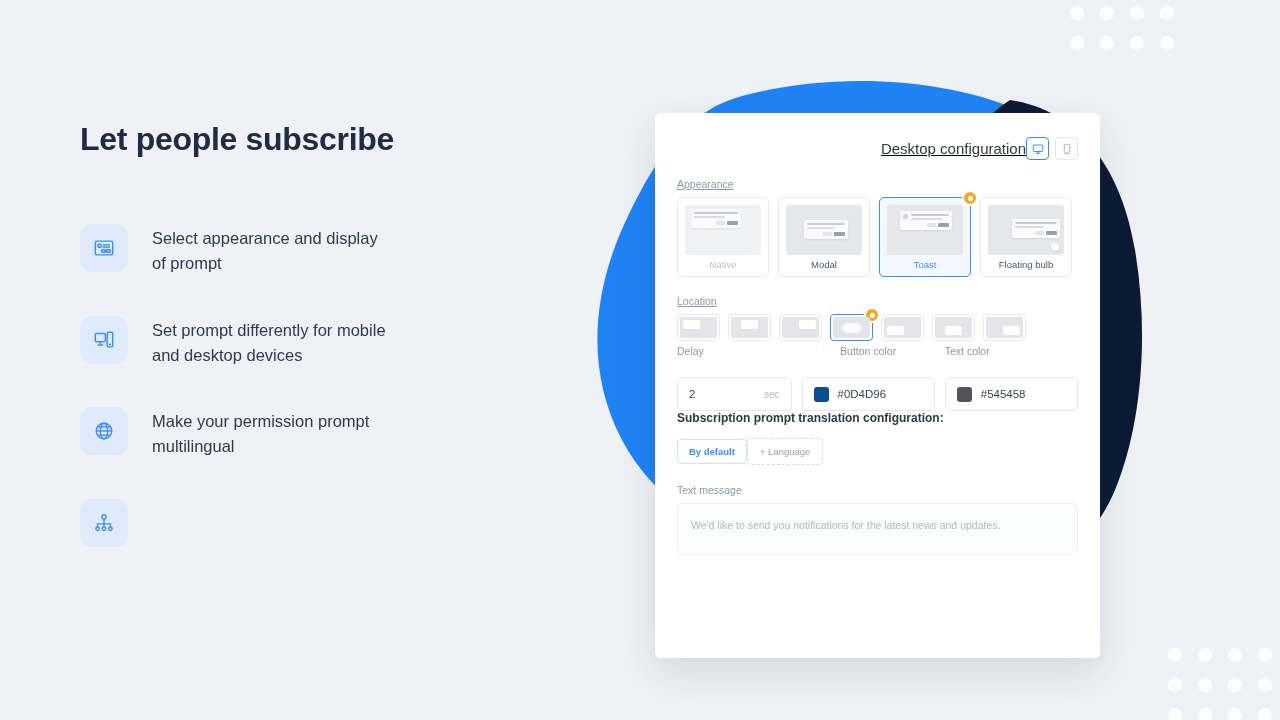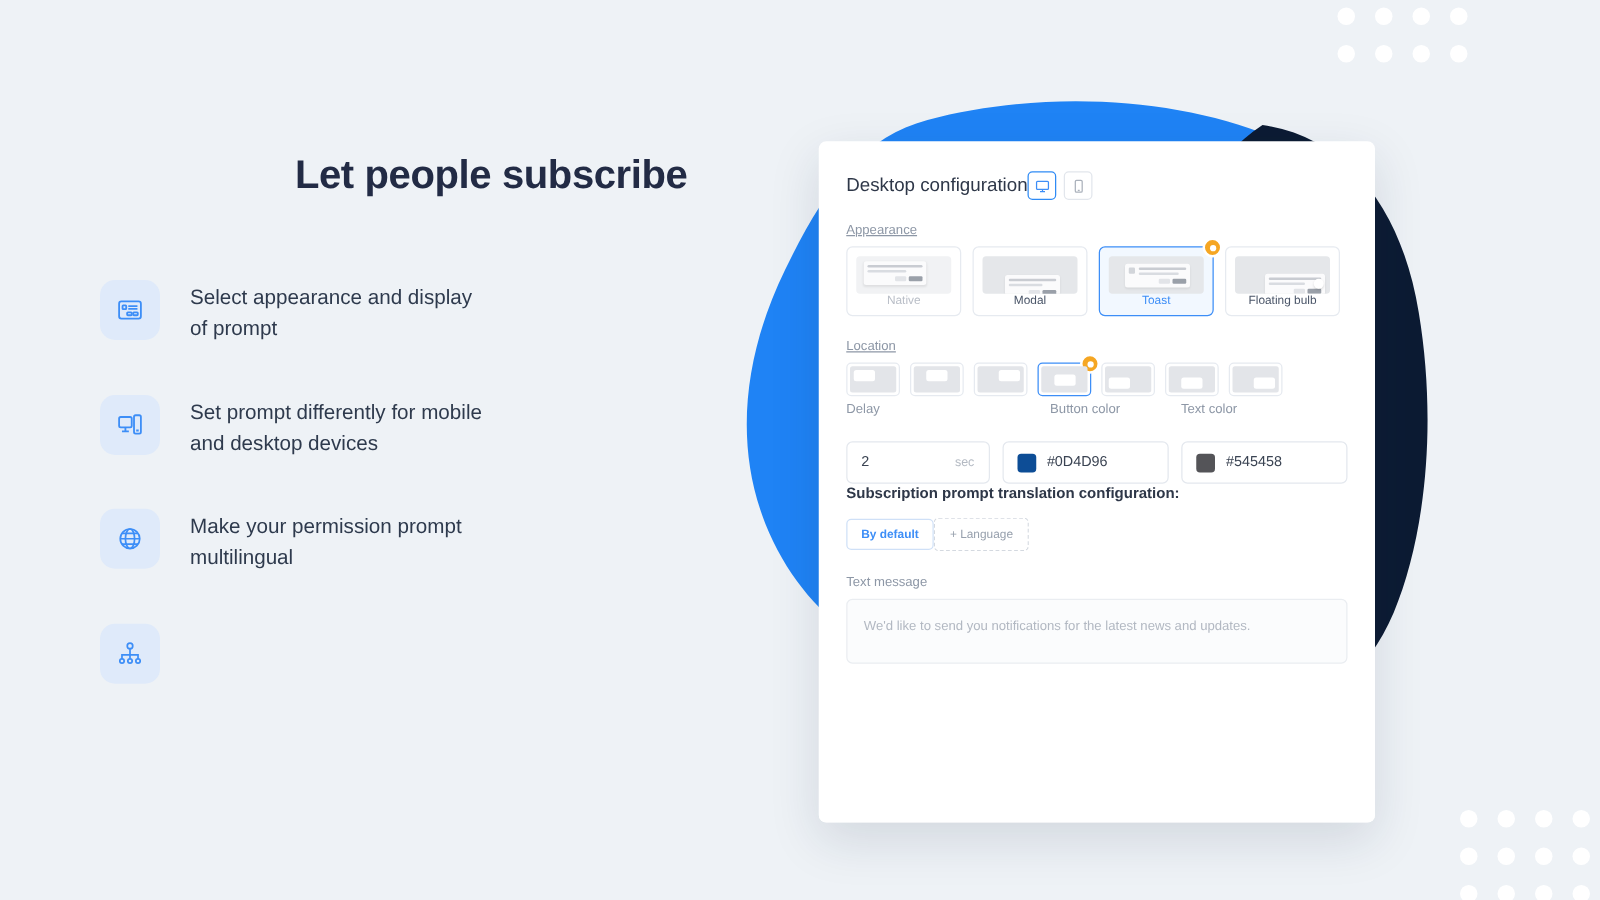--- a/index.html
+++ b/index.html
@@ -15,56 +15,56 @@
   .blob { position: absolute; }
   .dot-grid { position: absolute; display: grid; gap: 16px; }
   .dot-grid i { display: block; width: 14px; height: 14px; border-radius: 50%; background: #ffffff; }
   #dots-top { top: 6px; left: 1070px; grid-template-columns: repeat(4, 14px); }
   #dots-bottom { top: 648px; left: 1168px; grid-template-columns: repeat(4, 14px); }
 
   
   #left { position: absolute; left: 80px; top: 120px; width: 470px; }
   #headline {
     font-size: 32px; font-weight: 800; color: #222b45;
-    letter-spacing: -0.3px; line-height: 1.2; text-align: right;
+    letter-spacing: -0.3px; line-height: 1.2;
   }
   #feature-list { margin-top: 66px; display: flex; flex-direction: column; gap: 40px; }
   .feature { display: flex; align-items: flex-start; gap: 24px; }
   .feature-icon {
     flex: 0 0 auto; width: 48px; height: 48px; border-radius: 12px;
     background: #dfeafa; display: flex; align-items: center; justify-content: center;
   }
   .feature-text {
     font-size: 16.5px; line-height: 1.5; color: #2e3a4d; max-width: 240px; padding-top: 2px;
   }
 
   
   #card {
     position: absolute; left: 655px; top: 113px; width: 445px; height: 545px;
     background: #ffffff; border-radius: 6px;
     box-shadow: 0 14px 40px rgba(20,40,70,0.13);
     overflow: hidden;
   }
   #card-inner { padding: 24px 22px 0 22px; }
 
-  .card-head { display: flex; align-items: center; justify-content: flex-start; }
+  .card-head { display: flex; align-items: center; justify-content: flex-end; text-decoration: underline; }
   #card-title { font-size: 15px; color: #2e3748; font-weight: 400; }
   .device-toggle { display: flex; gap: 6px; }
   .dev-btn {
     width: 23px; height: 23px; border-radius: 4px; border: 1px solid #e2e6ec;
     display: flex; align-items: center; justify-content: center; background: #fff;
   }
   .dev-btn.active { border-color: #2f8bf5; }
 
   .section-label { font-size: 10.5px; color: #8d97a6; margin: 18px 0 7px 0; text-decoration: underline; }
 
   
   #appearance-row { display: flex; gap: 9px; }
   .app-card {
-    position: relative; width: 92px; height: 56px; border: 1px solid #e6eaf0;
+    position: relative; width: 92px; height: 80px; border: 1px solid #e6eaf0;
     border-radius: 5px; background: #fff; display: flex; flex-direction: column;
     align-items: center; justify-content: space-between; padding: 7px 7px 6px 7px;
   }
   .app-card.selected { border-color: #3d8ef7; background: #f2f8ff; }
   .app-thumb {
     width: 100%; height: 50px; border-radius: 3px; background: #e5e7ea;
     position: relative; overflow: hidden;
   }
   .app-card.disabled .app-thumb { background: #f1f2f4; }
   .app-name { font-size: 9.5px; color: #4a5568; }

